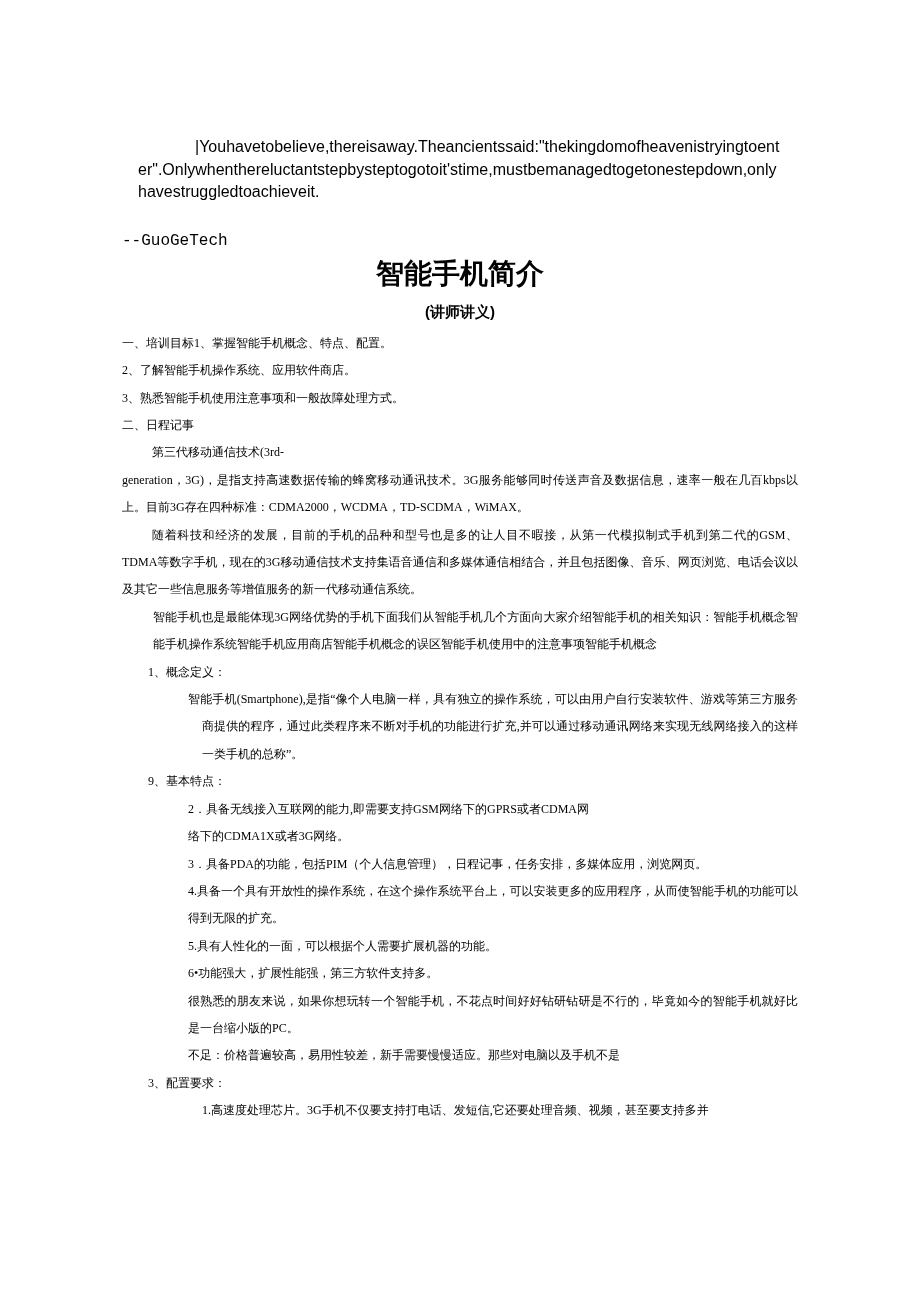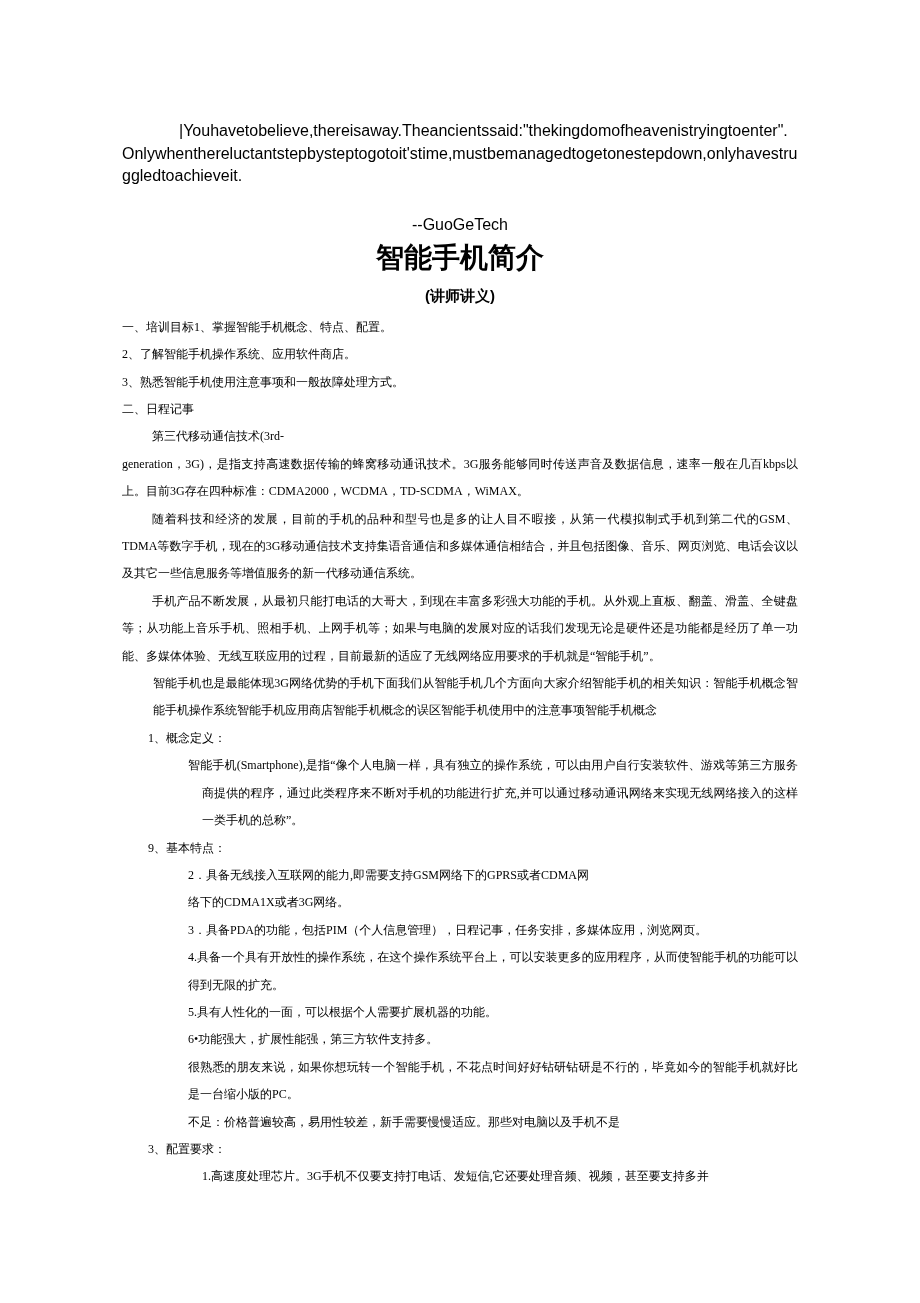--- a/index.html
+++ b/index.html
@@ -13,34 +13,34 @@
     height: 1303px;
     margin: 0 auto;
     background: #ffffff;
     box-sizing: border-box;
     padding: 120px 122px 0 122px;
     overflow: hidden;
     color: #000000;
   }
   
   .quote {
-    margin: 0;
+    margin: 16px;
     font-family: "Liberation Sans", "DejaVu Sans", sans-serif;
     font-size: 16px;
     line-height: 22.6px;
     text-indent: 57px;
     word-break: break-all;
     text-align: justify;
   }
   .attribution {
     margin: 26px 0 0 0;
-    font-family: Liberation Sans, sans-serif;
+    font-family: Liberation Mono, monospace;
     font-size: 16px;
     line-height: 22px;
-    text-align: center;
+    text-align: left;
   }
   
   .doc-title {
     margin: 4px 0 0 0;
     font-family: "Liberation Sans", "DejaVu Sans", sans-serif;
     font-size: 28px;
     font-weight: bold;
     line-height: 36px;
     text-align: center;
   }
@@ -84,21 +84,20 @@
   <h2 class="doc-subtitle">(讲师讲义)</h2>
 
   <div class="doc-body">
     <p class="b-plain">一、培训目标1、掌握智能手机概念、特点、配置。</p>
     <p class="b-plain">2、了解智能手机操作系统、应用软件商店。</p>
     <p class="b-plain">3、熟悉智能手机使用注意事项和一般故障处理方式。</p>
     <p class="b-plain">二、日程记事</p>
     <p class="b-ind1">第三代移动通信技术(3rd-</p>
     <p class="b-plain">generation，3G)，是指支持高速数据传输的蜂窝移动通讯技术。3G服务能够同时传送声音及数据信息，速率一般在几百kbps以上。目前3G存在四种标准：CDMA2000，WCDMA，TD-SCDMA，WiMAX。</p>
     <p class="b-ind1">随着科技和经济的发展，目前的手机的品种和型号也是多的让人目不暇接，从第一代模拟制式手机到第二代的GSM、TDMA等数字手机，现在的3G移动通信技术支持集语音通信和多媒体通信相结合，并且包括图像、音乐、网页浏览、电话会议以及其它一些信息服务等增值服务的新一代移动通信系统。</p>
-    <p class="b-ind1">手机产品不断发展，从最初只能打电话的大哥大，到现在丰富多彩强大功能的手机。从外观上直板、翻盖、滑盖、全键盘等；从功能上音乐手机、照相手机、上网手机等；如果与电脑的发展对应的话我们发现无论是硬件还是功能都是经历了单一功能、多媒体体验、无线互联应用的过程，目前最新的适应了无线网络应用要求的手机就是“智能手机”。</p>
     <p class="b-block">智能手机也是最能体现3G网络优势的手机下面我们从智能手机几个方面向大家介绍智能手机的相关知识：智能手机概念智能手机操作系统智能手机应用商店智能手机概念的误区智能手机使用中的注意事项智能手机概念</p>
     <p class="b-l1">1、概念定义：</p>
     <p class="b-l2hang">智能手机(Smartphone),是指“像个人电脑一样，具有独立的操作系统，可以由用户自行安装软件、游戏等第三方服务商提供的程序，通过此类程序来不断对手机的功能进行扩充,并可以通过移动通讯网络来实现无线网络接入的这样一类手机的总称”。</p>
     <p class="b-l1">9、基本特点：</p>
     <p class="b-l2">2．具备无线接入互联网的能力,即需要支持GSM网络下的GPRS或者CDMA网</p>
     <p class="b-l2">络下的CDMA1X或者3G网络。</p>
     <p class="b-l2">3．具备PDA的功能，包括PIM（个人信息管理），日程记事，任务安排，多媒体应用，浏览网页。</p>
     <p class="b-l2">4.具备一个具有开放性的操作系统，在这个操作系统平台上，可以安装更多的应用程序，从而使智能手机的功能可以得到无限的扩充。</p>
     <p class="b-l2">5.具有人性化的一面，可以根据个人需要扩展机器的功能。</p>
     <p class="b-l2">6•功能强大，扩展性能强，第三方软件支持多。</p>

